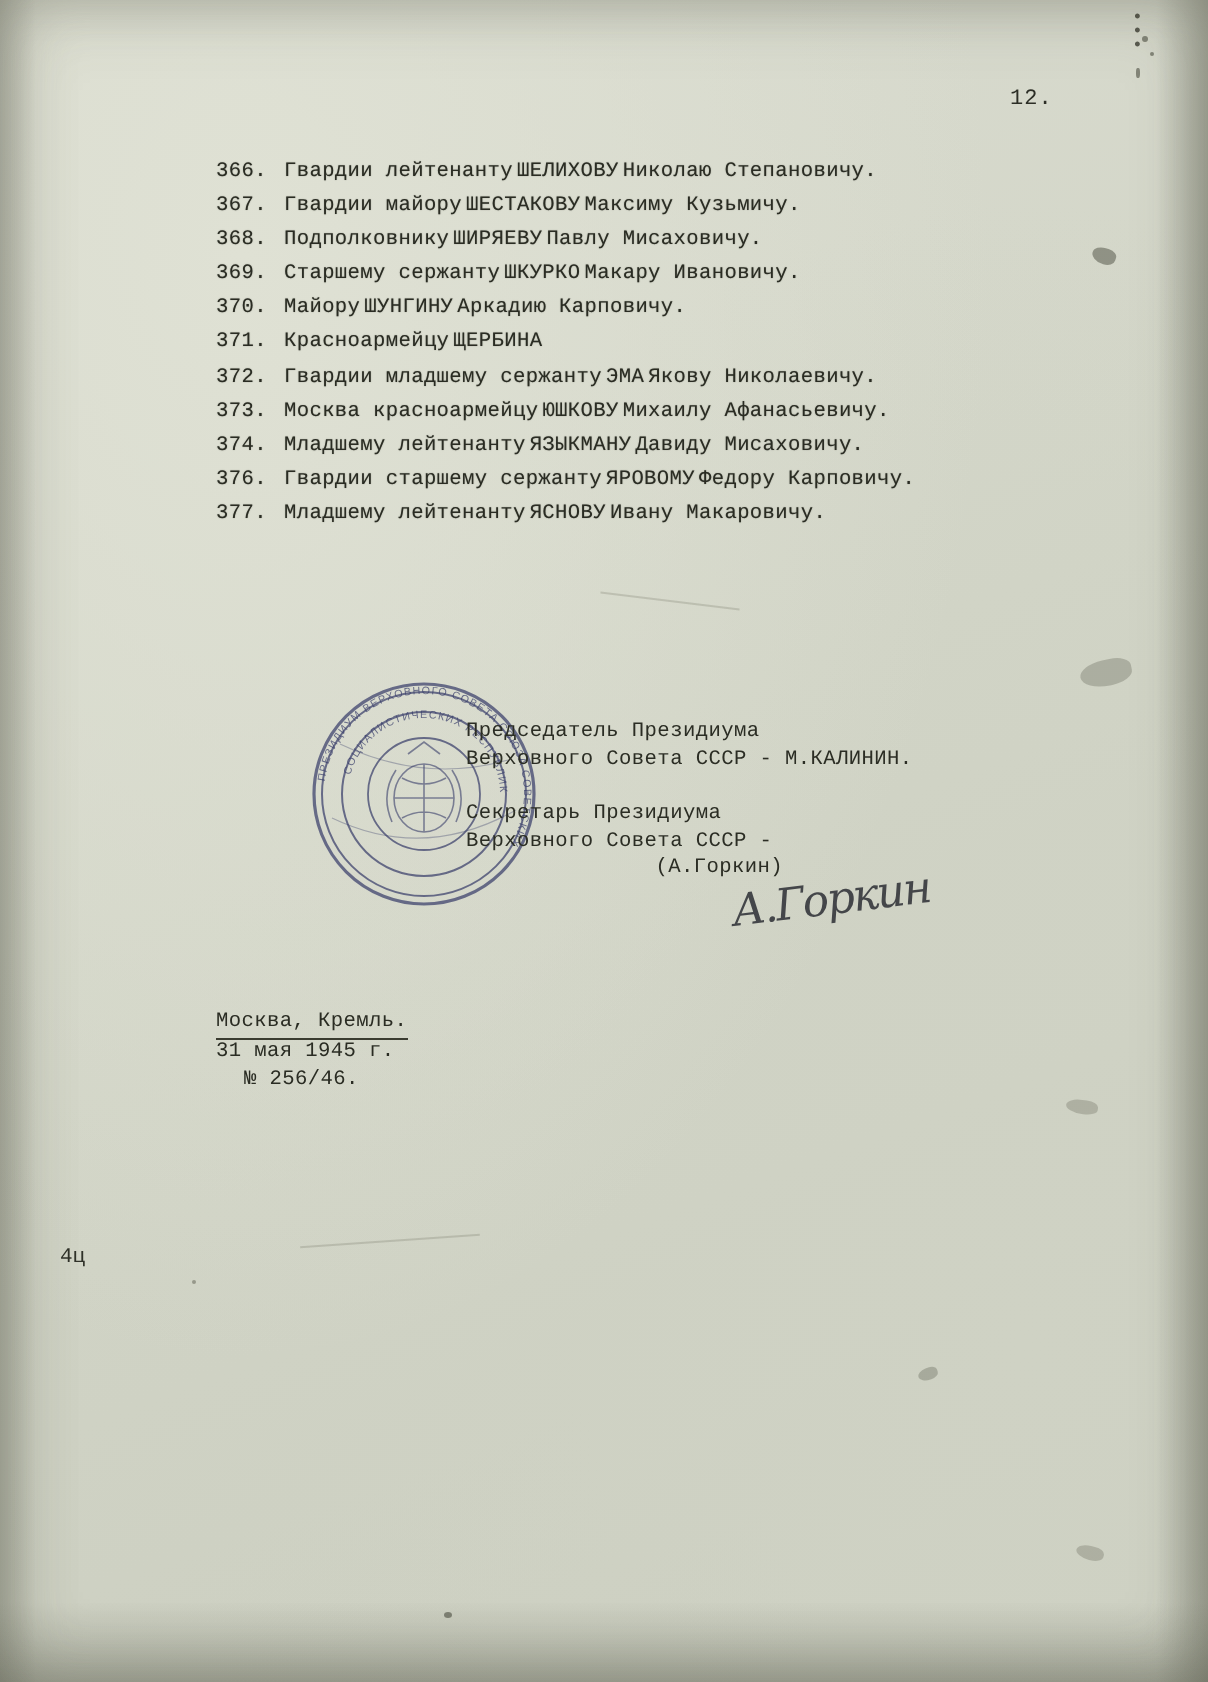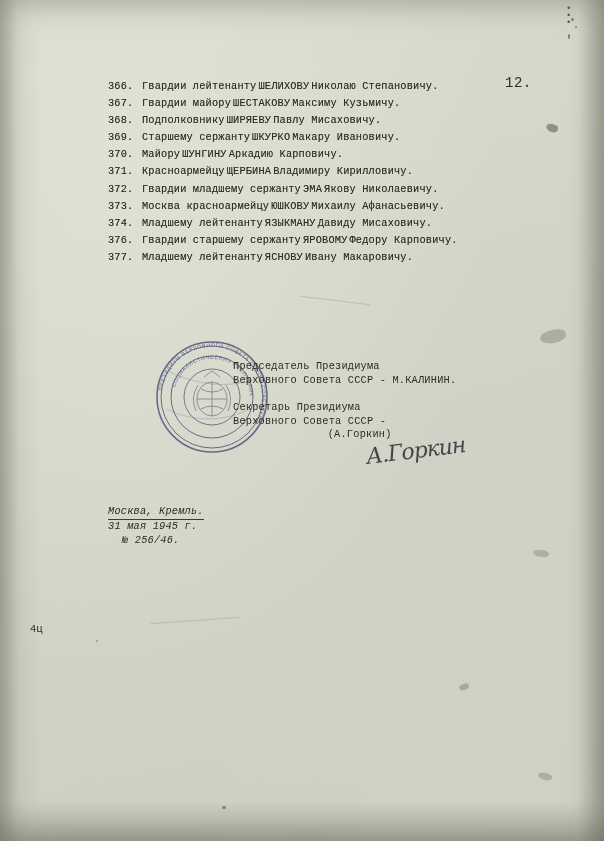--- a/index.html
+++ b/index.html
@@ -66,24 +66,23 @@
     pointer-events: none;
     background: rgba(60,62,48,0.45);
     border-radius: 50% 40% 45% 55%;
   }
 
   
   .page-number {
     position: absolute;
     top: 44px;
     left: 505px;
-    font-size: 14px;
+    font-size: 11px;
     color: #2c2e26;
     letter-spacing: .5px;
-    margin-top: 31px;
   }
   .corner-marks {
     position: absolute;
     top: 6px;
     left: 566px;
     font-size: 9px;
     line-height: 7px;
     color: #3a3b30;
     opacity: .8;
   }
@@ -157,21 +156,20 @@
 
   
   .place-block {
     position: absolute;
     left: 108px;
     top: 505px;
     font-size: 10.3px;
     line-height: 13.8px;
     color: #2a2c23;
     letter-spacing: .2px;
-    font-style: italic;
   }
   .place-block .line { white-space: nowrap; }
   .place-block .underline {
     display: inline-block;
     border-bottom: 1px solid #3a3c30;
     padding-bottom: 0px;
   }
 
   .footer-mark {
     position: absolute;
@@ -242,21 +240,20 @@
     <div class="entry">
       <span class="num">370.</span>
       <span class="rank">Майору</span>
       <span class="surname">ШУНГИНУ</span>
       <span class="given">Аркадию Карповичу.</span>
     </div>
     <div class="entry">
       <span class="num">371.</span>
       <span class="rank">Красноармейцу</span>
       <span class="surname">ЩЕРБИНА</span>
-      <span class="given">Владимиру Кирилловичу.</span>
     </div>
     <div class="entry">
       <span class="num">372.</span>
       <span class="rank">Гвардии младшему сержанту</span>
       <span class="surname">ЭМА</span>
       <span class="given">Якову Николаевичу.</span>
     </div>
     <div class="entry">
       <span class="num">373.</span>
       <span class="rank">Москва красноармейцу</span>

